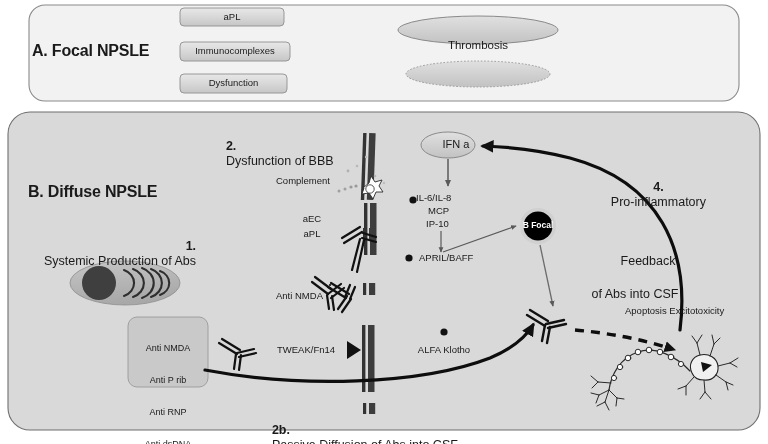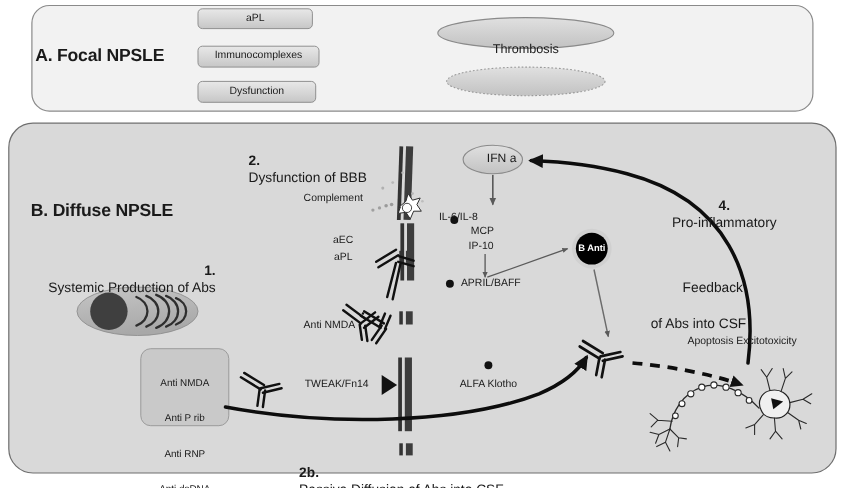--- a/index.html
+++ b/index.html
@@ -238,23 +238,23 @@
 
   <div class="lbl small" style="left:276px;top:175px;">Complement</div>
   <div class="lbl small ctr" style="left:295px;top:213px;width:34px;">aEC</div>
   <div class="lbl small ctr" style="left:295px;top:228px;width:34px;">aPL</div>
   <div class="lbl small" style="left:276px;top:290px;">Anti NMDA</div>
   <div class="lbl small" style="left:277px;top:344px;">TWEAK/Fn14</div>
   <div class="lbl small ctr" style="left:404px;top:344px;width:80px;">ALFA Klotho</div>
 
   <div class="lbl ctr" style="left:418px;top:138px;width:76px;font-size:11px;">IFN a</div>
 
-  <div class="lbl small" style="left:399px;top:192px;">IL-6/IL-8</div>
+  <div class="lbl small" style="left:416px;top:192px;">IL-6/IL-8</div>
   <div class="lbl small" style="left:428px;top:205px;">MCP</div>
   <div class="lbl small" style="left:426px;top:218px;">IP-10</div>
 
   <div class="lbl small" style="left:419px;top:252px;">APRIL/BAFF</div>
 
-  <div class="lbl ctr" style="left:518px;top:220px;width:40px;font-size:8.5px;color:#ffffff;font-weight:bold;">B Anti</div>
+  <div class="lbl ctr" style="left:518px;top:220px;width:40px;font-size:8.5px;color:#ffffff;font-weight:bold;">B Focal</div>
 
   <div class="lbl small" style="left:625px;top:305px;">Apoptosis Excitotoxicity</div>
 
 </div>
 
 </body></html>

